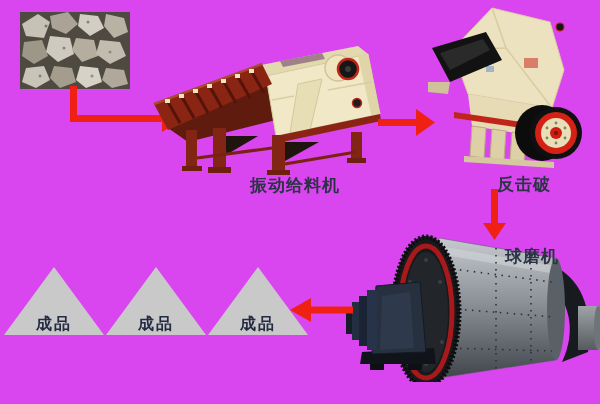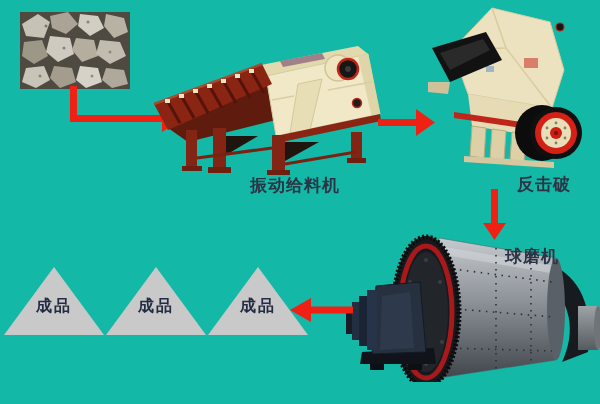--- a/index.html
+++ b/index.html
@@ -1,33 +1,32 @@
 <!DOCTYPE html>
 <html><head>
 <meta charset="utf-8">
 <style>
   html,body{margin:0;padding:0;background:#fff;}
   #stage{
-    position:relative;width:600px;height:404px;background:#14b8a6;overflow:hidden;
+    position:relative;width:600px;height:404px;background:#d946ef;overflow:hidden;
     font-family:Liberation Sans, sans-serif;
   }
   .abs{position:absolute;}
   .machine-label{
     position:absolute;text-align:center;font-size:17px;font-weight:600;
     color:#2b3345;letter-spacing:1px;white-space:nowrap;
   }
   .product-triangle{
     position:absolute;width:100px;height:68px;background:#c9c9c9;
     -webkit-clip-path:polygon(50% 0%,100% 100%,0% 100%);
     clip-path:polygon(50% 0%,100% 100%,0% 100%);
     display:flex;align-items:flex-end;justify-content:center;
   }
   .product-label{
     font-size:16px;font-weight:700;color:#232c42;letter-spacing:2px;
-    margin-bottom:18px;
     text-align:right;
   }
   svg{display:block;}
 </style>
 </head>
 <body>
 
 <div id="stage">
 
   <svg class="abs" style="left:20px;top:12px;" width="110" height="77" viewBox="0 0 110 77">
@@ -161,21 +160,21 @@
         <circle cx="137" cy="122" r="1.4"></circle>
       <circle cx="137" cy="132" r="1.4"></circle>
         <circle cx="128" cy="137" r="1.4"></circle>
       <circle cx="119" cy="132" r="1.4"></circle>
         <circle cx="119" cy="122" r="1.4"></circle>
     </g>
     <circle cx="128" cy="127" r="6" fill="#cf1d12"></circle>
     <circle cx="128" cy="127" r="2" fill="#7d1009"></circle>
   </svg>
 
-  <div class="machine-label" style="left:504px;top:173px;width:80px;">反击破</div>
+  <div class="machine-label" style="left:484px;top:173px;width:80px;">反击破</div>
 
   <svg class="abs" style="left:480px;top:189px;" width="28" height="52" viewBox="0 0 28 52">
     <rect x="11" y="0" width="7" height="35" fill="#ee2114"></rect>
     <polygon points="3,34 14.5,51 26,34" fill="#ee2114"></polygon>
   </svg>
 
   <svg class="abs" style="left:346px;top:212px;" width="254" height="170" viewBox="0 0 254 170">
     <defs>
       <linearGradient id="millBody" x1="0" y1="0" x2="0" y2="1">
         <stop offset="0" stop-color="#c6cacf"></stop>

